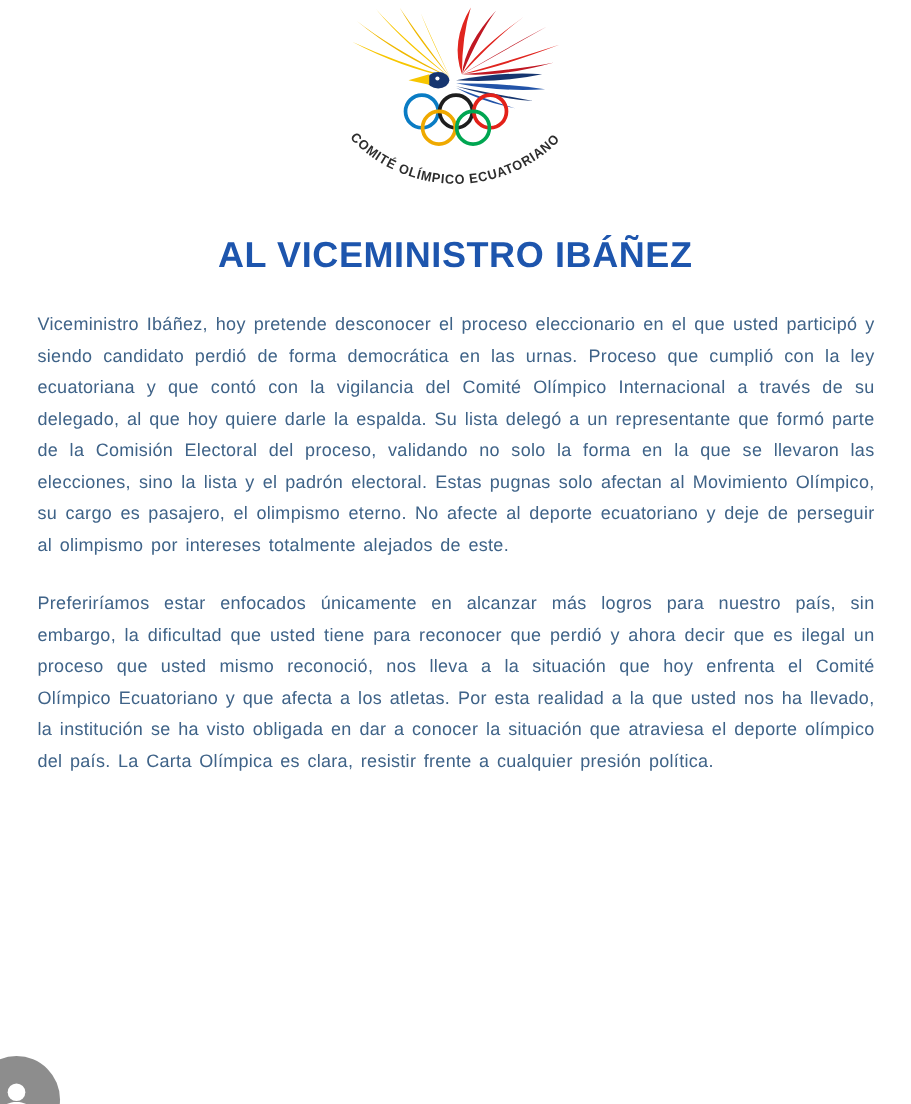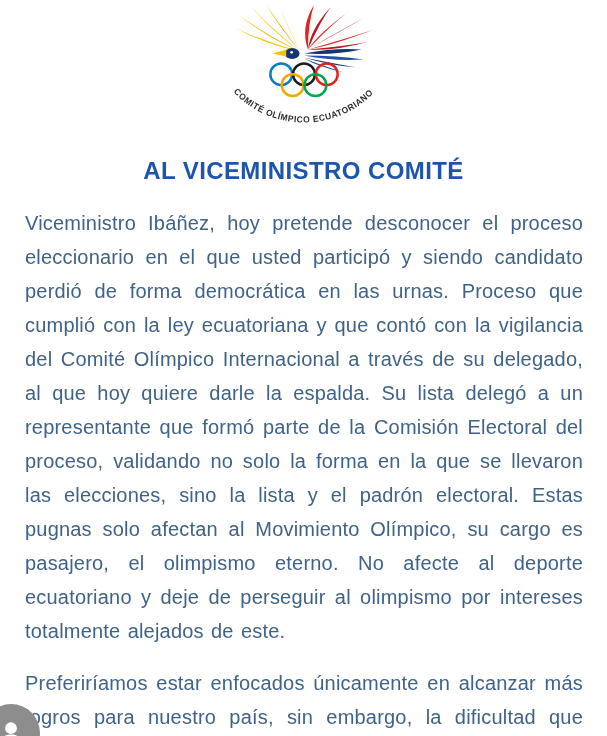--- a/index.html
+++ b/index.html
@@ -40,22 +40,22 @@
     font-weight: bold;
     letter-spacing: 0.4px;
     color: #1d55ad;
   }
   main.letter {
     margin: 21px 24px 0 25px;
   }
   main.letter p {
     margin: 0 0 18px 0;
     text-align: justify;
-    font-size: 20px;
-    line-height: 34px;
+    font-size: 12px;
+    line-height: 21px;
     letter-spacing: 0.2px;
     word-spacing: 1.5px;
     font-weight: 500;
     color: #3f6388;
   }
   .avatar {
     position: absolute;
     left: -18px;
     top: 704px;
     width: 58px;
@@ -111,21 +111,21 @@
 
       <defs>
         <path id="arcPath" d="M 26,86 A 98,98 0 0 0 174,86" fill="none"></path>
       </defs>
       <text class="arc-label">
         <textPath href="#arcPath" xlink:href="#arcPath" startOffset="4" textLength="158" lengthAdjust="spacingAndGlyphs">COMITÉ OLÍMPICO ECUATORIANO</textPath>
       </text>
     </svg>
   </header>
 
-  <h1 class="title">AL VICEMINISTRO COMITÉ</h1>
+  <h1 class="title">AL VICEMINISTRO IBÁÑEZ</h1>
 
   <main class="letter">
     <p>Viceministro Ibáñez, hoy pretende desconocer el proceso eleccionario en el que usted participó y siendo candidato perdió de forma democrática en las urnas. Proceso que cumplió con la ley ecuatoriana y que contó con la vigilancia del Comité Olímpico Internacional a través de su delegado, al que hoy quiere darle la espalda. Su lista delegó a un representante que formó parte de la Comisión Electoral del proceso, validando no solo la forma en la que se llevaron las elecciones, sino la lista y el padrón electoral. Estas pugnas solo afectan al Movimiento Olímpico, su cargo es pasajero, el olimpismo eterno. No afecte al deporte ecuatoriano y deje de perseguir al olimpismo por intereses totalmente alejados de este.</p>
     <p>Preferiríamos estar enfocados únicamente en alcanzar más logros para nuestro país, sin embargo, la dificultad que usted tiene para reconocer que perdió y ahora decir que es ilegal un proceso que usted mismo reconoció, nos lleva a la situación que hoy enfrenta el Comité Olímpico Ecuatoriano y que afecta a los atletas. Por esta realidad a la que usted nos ha llevado, la institución se ha visto obligada en dar a conocer la situación que atraviesa el deporte olímpico del país. La Carta Olímpica es clara, resistir frente a cualquier presión política.</p>
   </main>
 
   <div class="avatar">
     <svg viewBox="0 0 28 28">
       <circle cx="14" cy="9.5" r="5.5" fill="#ffffff"></circle>
       <path d="M3,26 C3,18.5 8,15.5 14,15.5 C20,15.5 25,18.5 25,26 Z" fill="#ffffff"></path>

